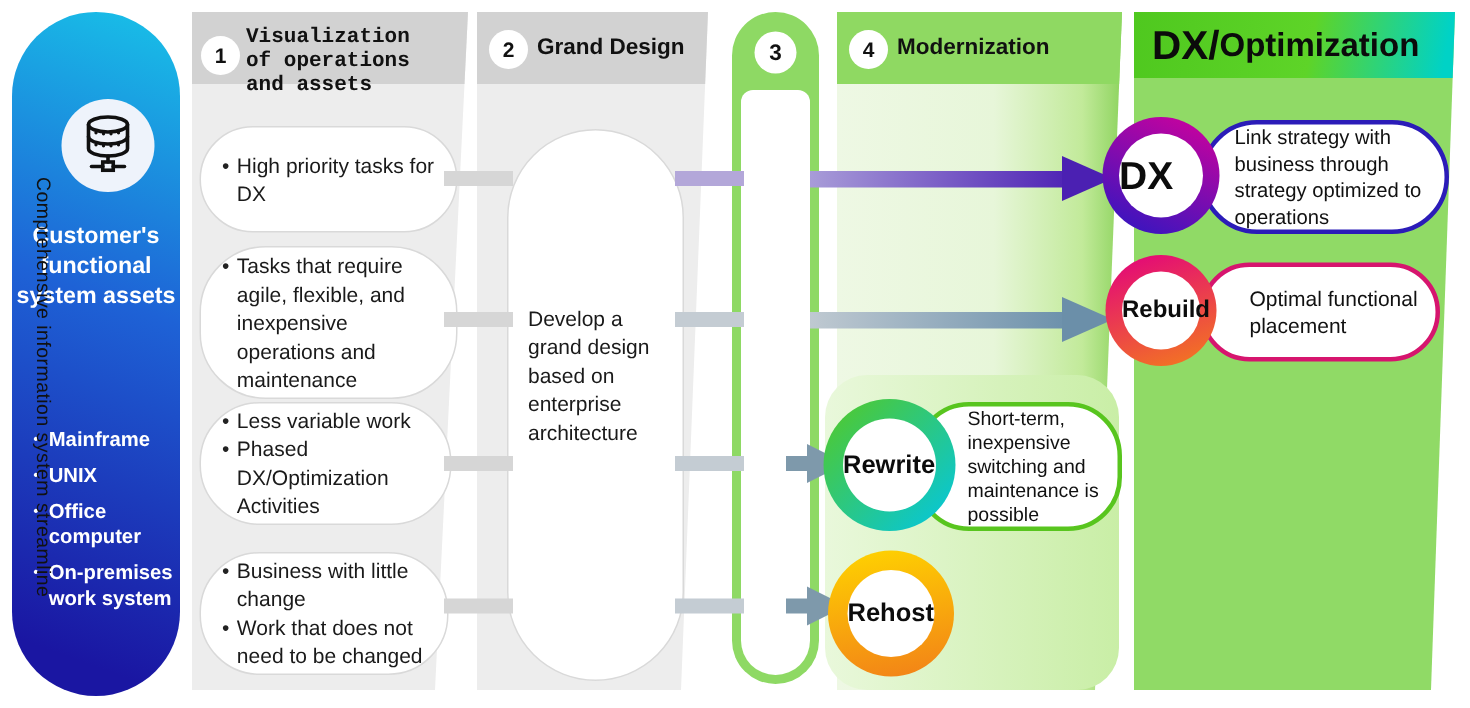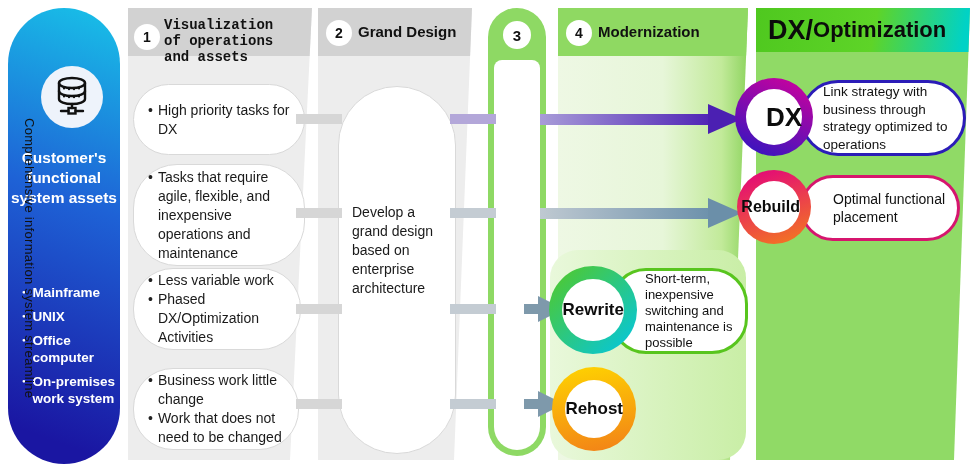--- a/index.html
+++ b/index.html
@@ -90,21 +90,21 @@
   #dx-header .t2{font-weight:bold;font-size:22px;}
 
   
   .seg{height:10px;z-index:5;}
   .seg-gray{background:#d6d6d6;}
   .shaft{height:11px;z-index:5;}
   .head{width:0;height:0;z-index:5;}
 
   
   .ring{border-radius:50%;display:flex;align-items:center;justify-content:center;z-index:8;}
-  .ring-inner{border-radius:50%;background:#ffffff;display:flex;align-items:center;justify-content:flex-end;}
+  .ring-inner{border-radius:50%;background:#ffffff;display:flex;align-items:center;justify-content:flex-start;}
   .badge-label{font-weight:bold;color:#0c0c0c;}
   .opill{
     background:#ffffff;border-style:solid;border-width:3px;box-sizing:border-box;z-index:7;
     display:flex;flex-direction:column;justify-content:center;
   }
   .opill .otext{font-size:13.5px;line-height:17.5px;color:#111;}
 </style>
 </head>
 <body>
 
@@ -179,21 +179,21 @@
         <span>Less variable work</span>
       </div>
     <div class="citem">
         <span class="cb">•</span>
         <span>Phased DX/Optimization Activities</span>
       </div>
   </div>
   <div class="abs card" style="left:133px;top:368px;width:166px;height:82px;border-radius:40px;">
     <div class="citem">
         <span class="cb">•</span>
-        <span>Business work little change</span>
+        <span>Business with little change</span>
       </div>
     <div class="citem">
         <span class="cb">•</span>
         <span>Work that does not need to be changed</span>
       </div>
   </div>
 
   <div id="col2" class="abs col">
     <div class="abs col-header gray-header"></div>
     <div class="abs numcircle" style="left:8px;top:12px;">2</div>

